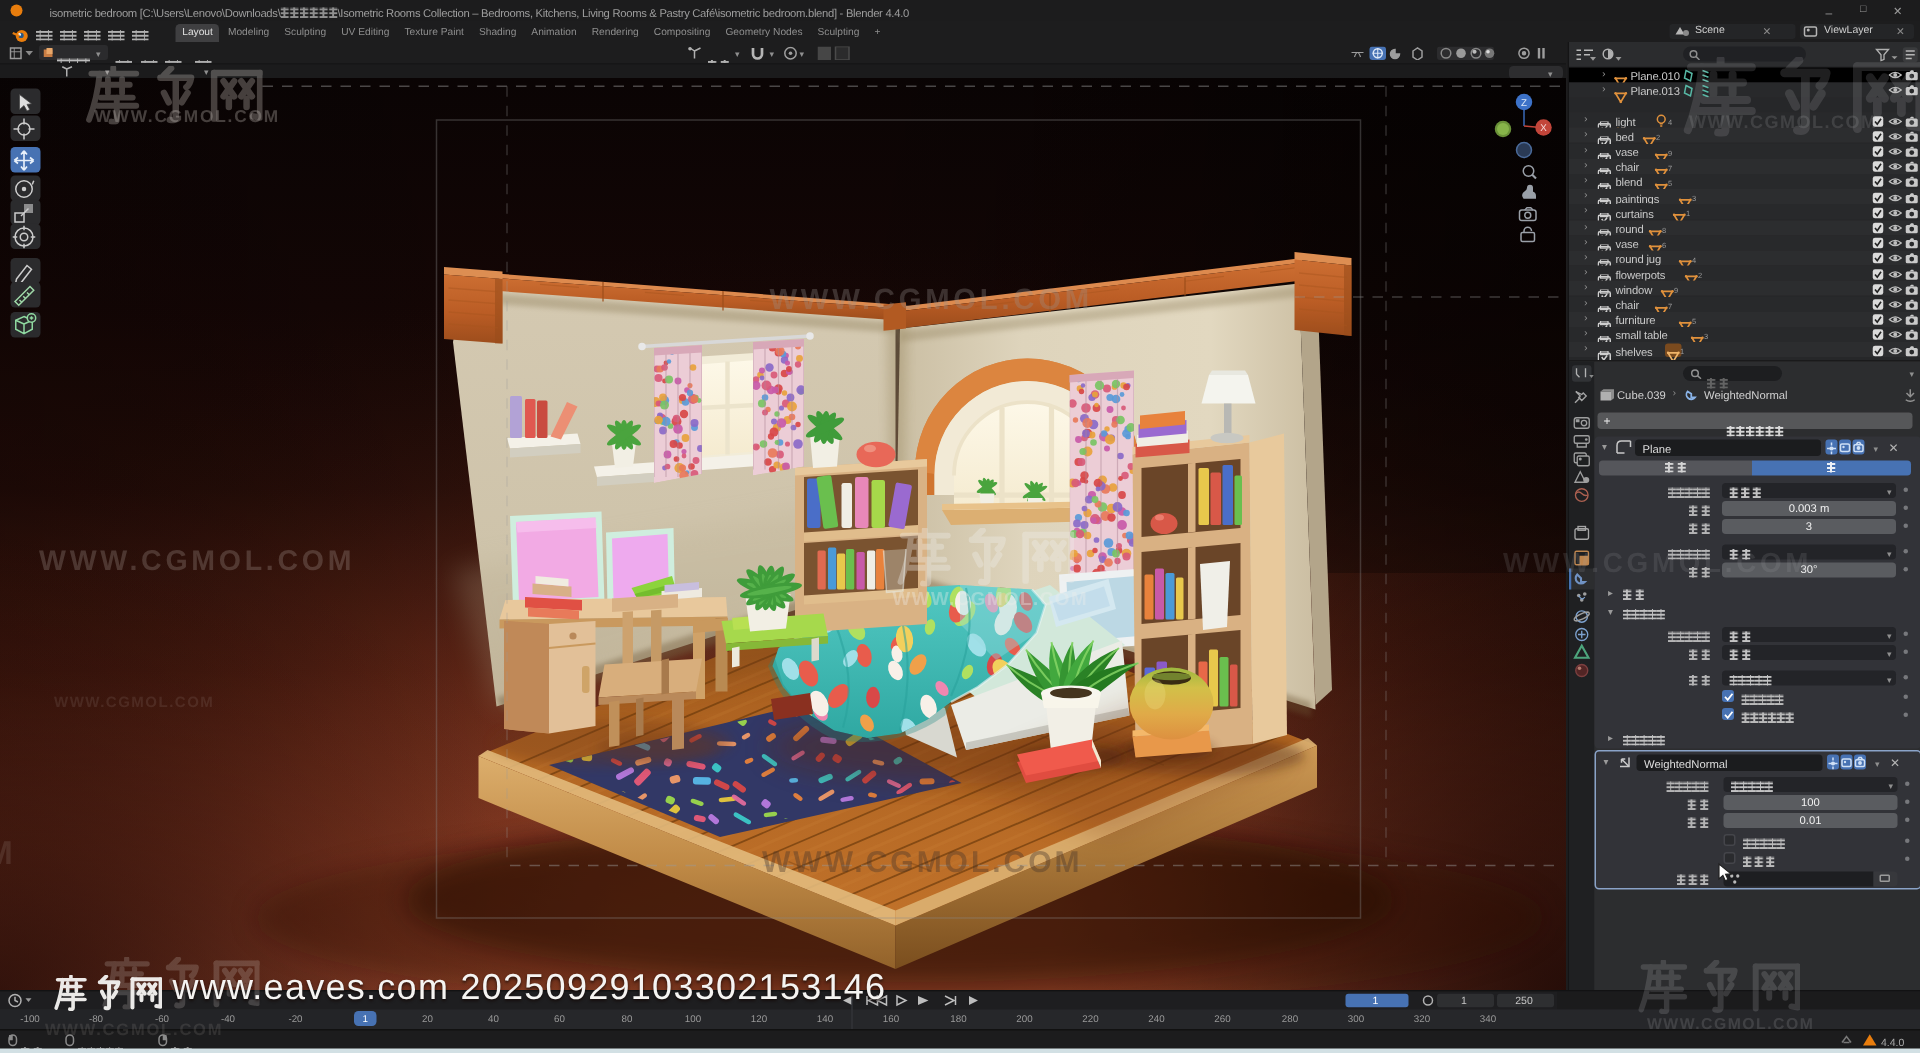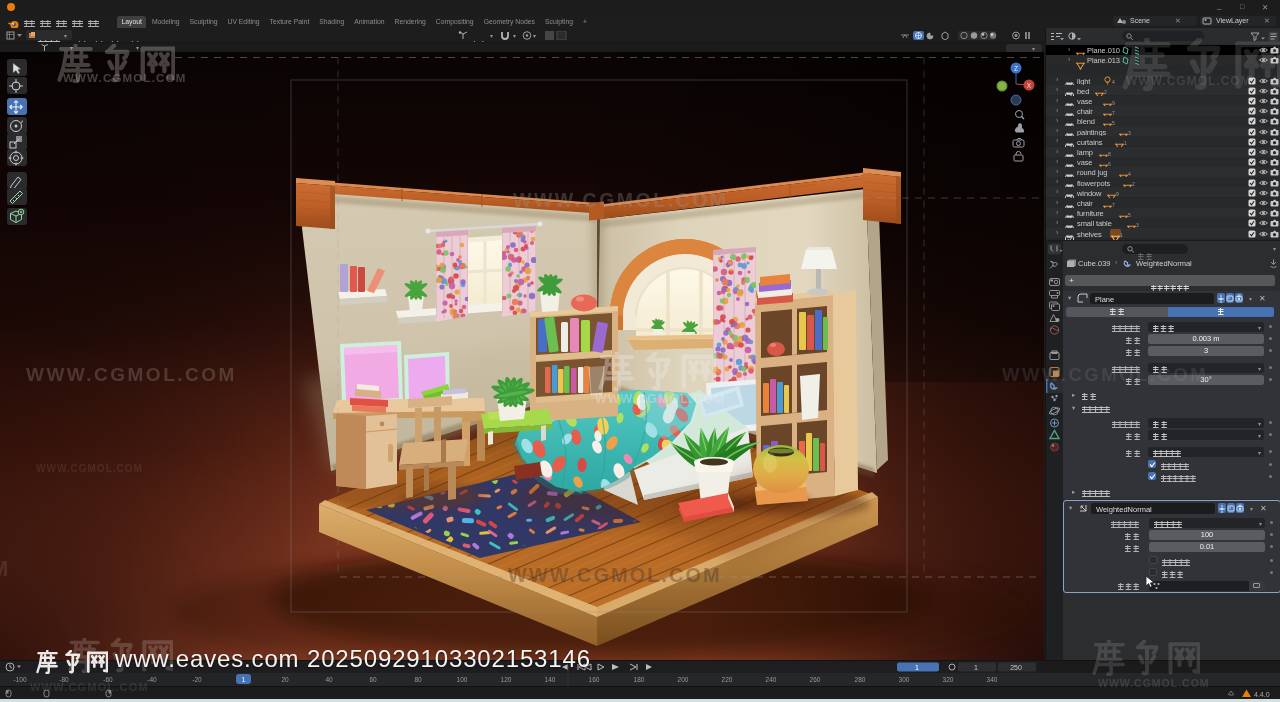--- a/index.html
+++ b/index.html
@@ -10,20 +10,21 @@
  background-size:5.5px 7px,5.5px 7px;background-repeat:space space;color:inherit}
 .txt{color:#ababab;font-size:8px;white-space:nowrap}
 .chip{display:inline-block;background:#2d2d2f;border-radius:3px;color:#c7c7c7}
 .ddv{color:#8f8f8f;font-size:6px}
 </style></head>
 <body>
 <div id="app">
 
 <div class="abs" style="left:0;top:0;width:1280px;height:14px;background:#1c1c1d">
   <div class="abs" style="left:7px;top:3px;width:8px;height:8px;border-radius:50%;background:#e87d0d"></div>
+  <div class="abs txt" style="left:33px;top:3.5px;font-size:7.5px;color:#9d9d9d;letter-spacing:-0.2px">isometric bedroom [C:\Users\Lenovo\Downloads\<span class="zh" style="width:38px;color:#9d9d9d"></span>\Isometric Rooms Collection – Bedrooms, Kitchens, Living Rooms &amp; Pastry Café\isometric bedroom.blend] - Blender 4.4.0</div>
   <span class="abs" style="left:1217px;top:4px;color:#9a9a9a;font-size:8px">–</span>
   <span class="abs" style="left:1240px;top:3px;color:#9a9a9a;font-size:7px">□</span>
   <span class="abs" style="left:1262px;top:3px;color:#9a9a9a;font-size:7.5px">✕</span>
 </div>
 
 <div class="abs" style="left:0;top:14px;width:1280px;height:14px;background:#1d1d1e">
   <div class="abs" style="left:8px;top:2px;width:11px;height:10px">
     <svg width="11" height="10">
           <circle cx="6.5" cy="5" r="4" fill="#e87d0d"></circle>
           <circle cx="6" cy="4.6" r="1.8" fill="#265787"></circle>
@@ -1378,21 +1379,21 @@
           <circle cx="4.5" cy="4.7" r="1.6" fill="#28292b"></circle>
         </svg>
       </div>
       <div class="abs" style="left:0;top:118.5px;width:235px;height:10.2px;background:#2c2d2f">
         <span class="abs" style="left:10px;top:1px;color:#8f8f8f;font-size:7px">›</span>
         <span class="abs" style="left:19px;top:1px"><svg width="9" height="8" viewBox="0 0 9 8">
             <rect x="0.5" y="1.5" width="8" height="6" rx="1" fill="none" stroke="#cfcfcf"></rect>
             <rect x="2" y="0" width="5" height="2.4" fill="none" stroke="#cfcfcf" stroke-width="0.8"></rect>
             <path d="M2.8 4 l1.4 2 l2.2-3" stroke="#cfcfcf" fill="none"></path>
           </svg></span>
-        <span class="abs" style="left:31px;top:1.5px;font-size:7.5px;color:#c9c9c9;letter-spacing:-0.1px">lamp</span>
+        <span class="abs" style="left:31px;top:1.5px;font-size:7.5px;color:#c9c9c9;letter-spacing:-0.1px">round</span>
         <span class="abs" style="left:53px;top:1px"><svg width="9" height="8" viewBox="0 0 9 8">
             <path d="M1 1.2 L8 1.2 L4.5 7 Z" fill="none" stroke="#e0913c" stroke-width="1.1" stroke-linejoin="round"></path>
             <circle cx="1" cy="1.2" r="0.8" fill="#e0913c"></circle>
             <circle cx="8" cy="1.2" r="0.8" fill="#e0913c"></circle>
             <circle cx="4.5" cy="7" r="0.8" fill="#e0913c"></circle>
           </svg></span>
         <span class="abs" style="left:62px;top:4px;font-size:5px;color:#9a9a9a">8</span>
         <svg class="abs" style="left:202px;top:1.5px" width="8" height="8">
           <rect x="0.5" y="0.5" width="7" height="7" rx="1.5" fill="#dadada"></rect>
           <path d="M2 4 l1.5 1.8 L6 2.2" stroke="#222" fill="none" stroke-width="1.1"></path>

